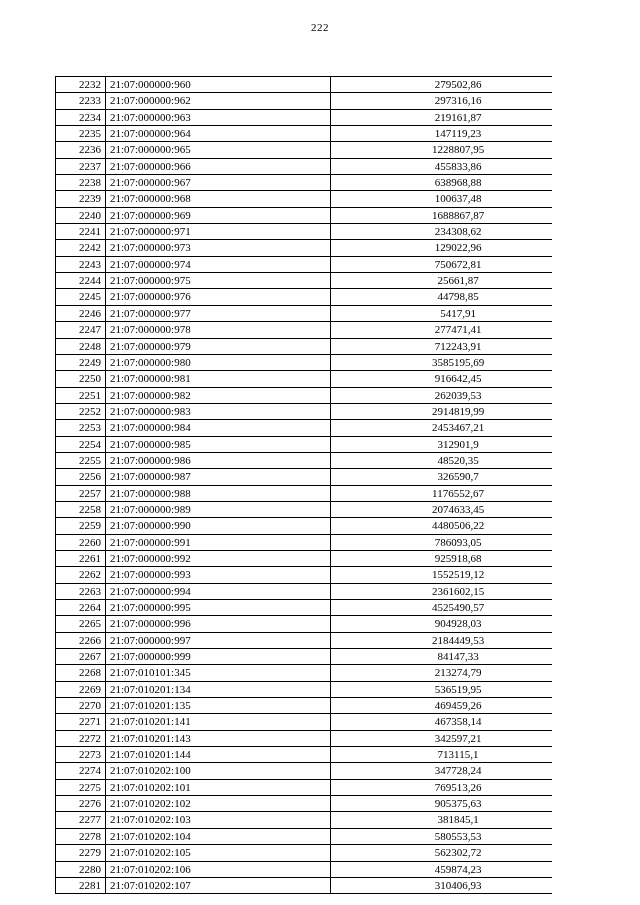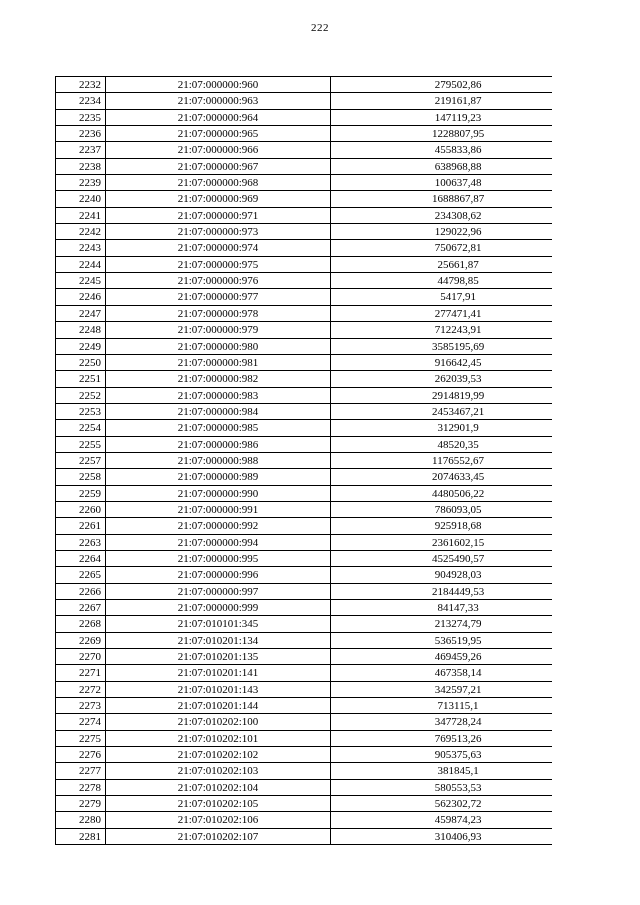--- a/index.html
+++ b/index.html
@@ -41,21 +41,21 @@
   table.data-table td {
     border: 1px solid #000000;
     padding: 0 4px;
     height: 15.34px;
     line-height: 15.34px;
     white-space: nowrap;
     overflow: hidden;
     font-size: 11px;
   }
   td.cell-num  { text-align: right; }
-  td.cell-code { text-align: center;  }
+  td.cell-code { text-align: left;  }
   td.cell-val  { text-align: center; }
   col.col-num  { width: 50px;  }
   col.col-code { width: 225px; }
   col.col-val  { width: 255px; }
 </style>
 </head>
 <body>
 
 <div class="page">
 
@@ -68,20 +68,25 @@
       <col class="col-val">
     </colgroup>
     <tbody>
 
     <tr>
         <td class="cell-num">2232</td>
         <td class="cell-code">21:07:000000:960</td>
         <td class="cell-val">279502,86</td>
       </tr>
         <tr>
+        <td class="cell-num">2233</td>
+        <td class="cell-code">21:07:000000:962</td>
+        <td class="cell-val">297316,16</td>
+      </tr>
+        <tr>
         <td class="cell-num">2234</td>
         <td class="cell-code">21:07:000000:963</td>
         <td class="cell-val">219161,87</td>
       </tr>
         <tr>
         <td class="cell-num">2235</td>
         <td class="cell-code">21:07:000000:964</td>
         <td class="cell-val">147119,23</td>
       </tr>
         <tr>
@@ -178,20 +183,25 @@
         <td class="cell-num">2254</td>
         <td class="cell-code">21:07:000000:985</td>
         <td class="cell-val">312901,9</td>
       </tr>
         <tr>
         <td class="cell-num">2255</td>
         <td class="cell-code">21:07:000000:986</td>
         <td class="cell-val">48520,35</td>
       </tr>
         <tr>
+        <td class="cell-num">2256</td>
+        <td class="cell-code">21:07:000000:987</td>
+        <td class="cell-val">326590,7</td>
+      </tr>
+        <tr>
         <td class="cell-num">2257</td>
         <td class="cell-code">21:07:000000:988</td>
         <td class="cell-val">1176552,67</td>
       </tr>
         <tr>
         <td class="cell-num">2258</td>
         <td class="cell-code">21:07:000000:989</td>
         <td class="cell-val">2074633,45</td>
       </tr>
         <tr>
@@ -203,20 +213,25 @@
         <td class="cell-num">2260</td>
         <td class="cell-code">21:07:000000:991</td>
         <td class="cell-val">786093,05</td>
       </tr>
         <tr>
         <td class="cell-num">2261</td>
         <td class="cell-code">21:07:000000:992</td>
         <td class="cell-val">925918,68</td>
       </tr>
         <tr>
+        <td class="cell-num">2262</td>
+        <td class="cell-code">21:07:000000:993</td>
+        <td class="cell-val">1552519,12</td>
+      </tr>
+        <tr>
         <td class="cell-num">2263</td>
         <td class="cell-code">21:07:000000:994</td>
         <td class="cell-val">2361602,15</td>
       </tr>
         <tr>
         <td class="cell-num">2264</td>
         <td class="cell-code">21:07:000000:995</td>
         <td class="cell-val">4525490,57</td>
       </tr>
         <tr>

